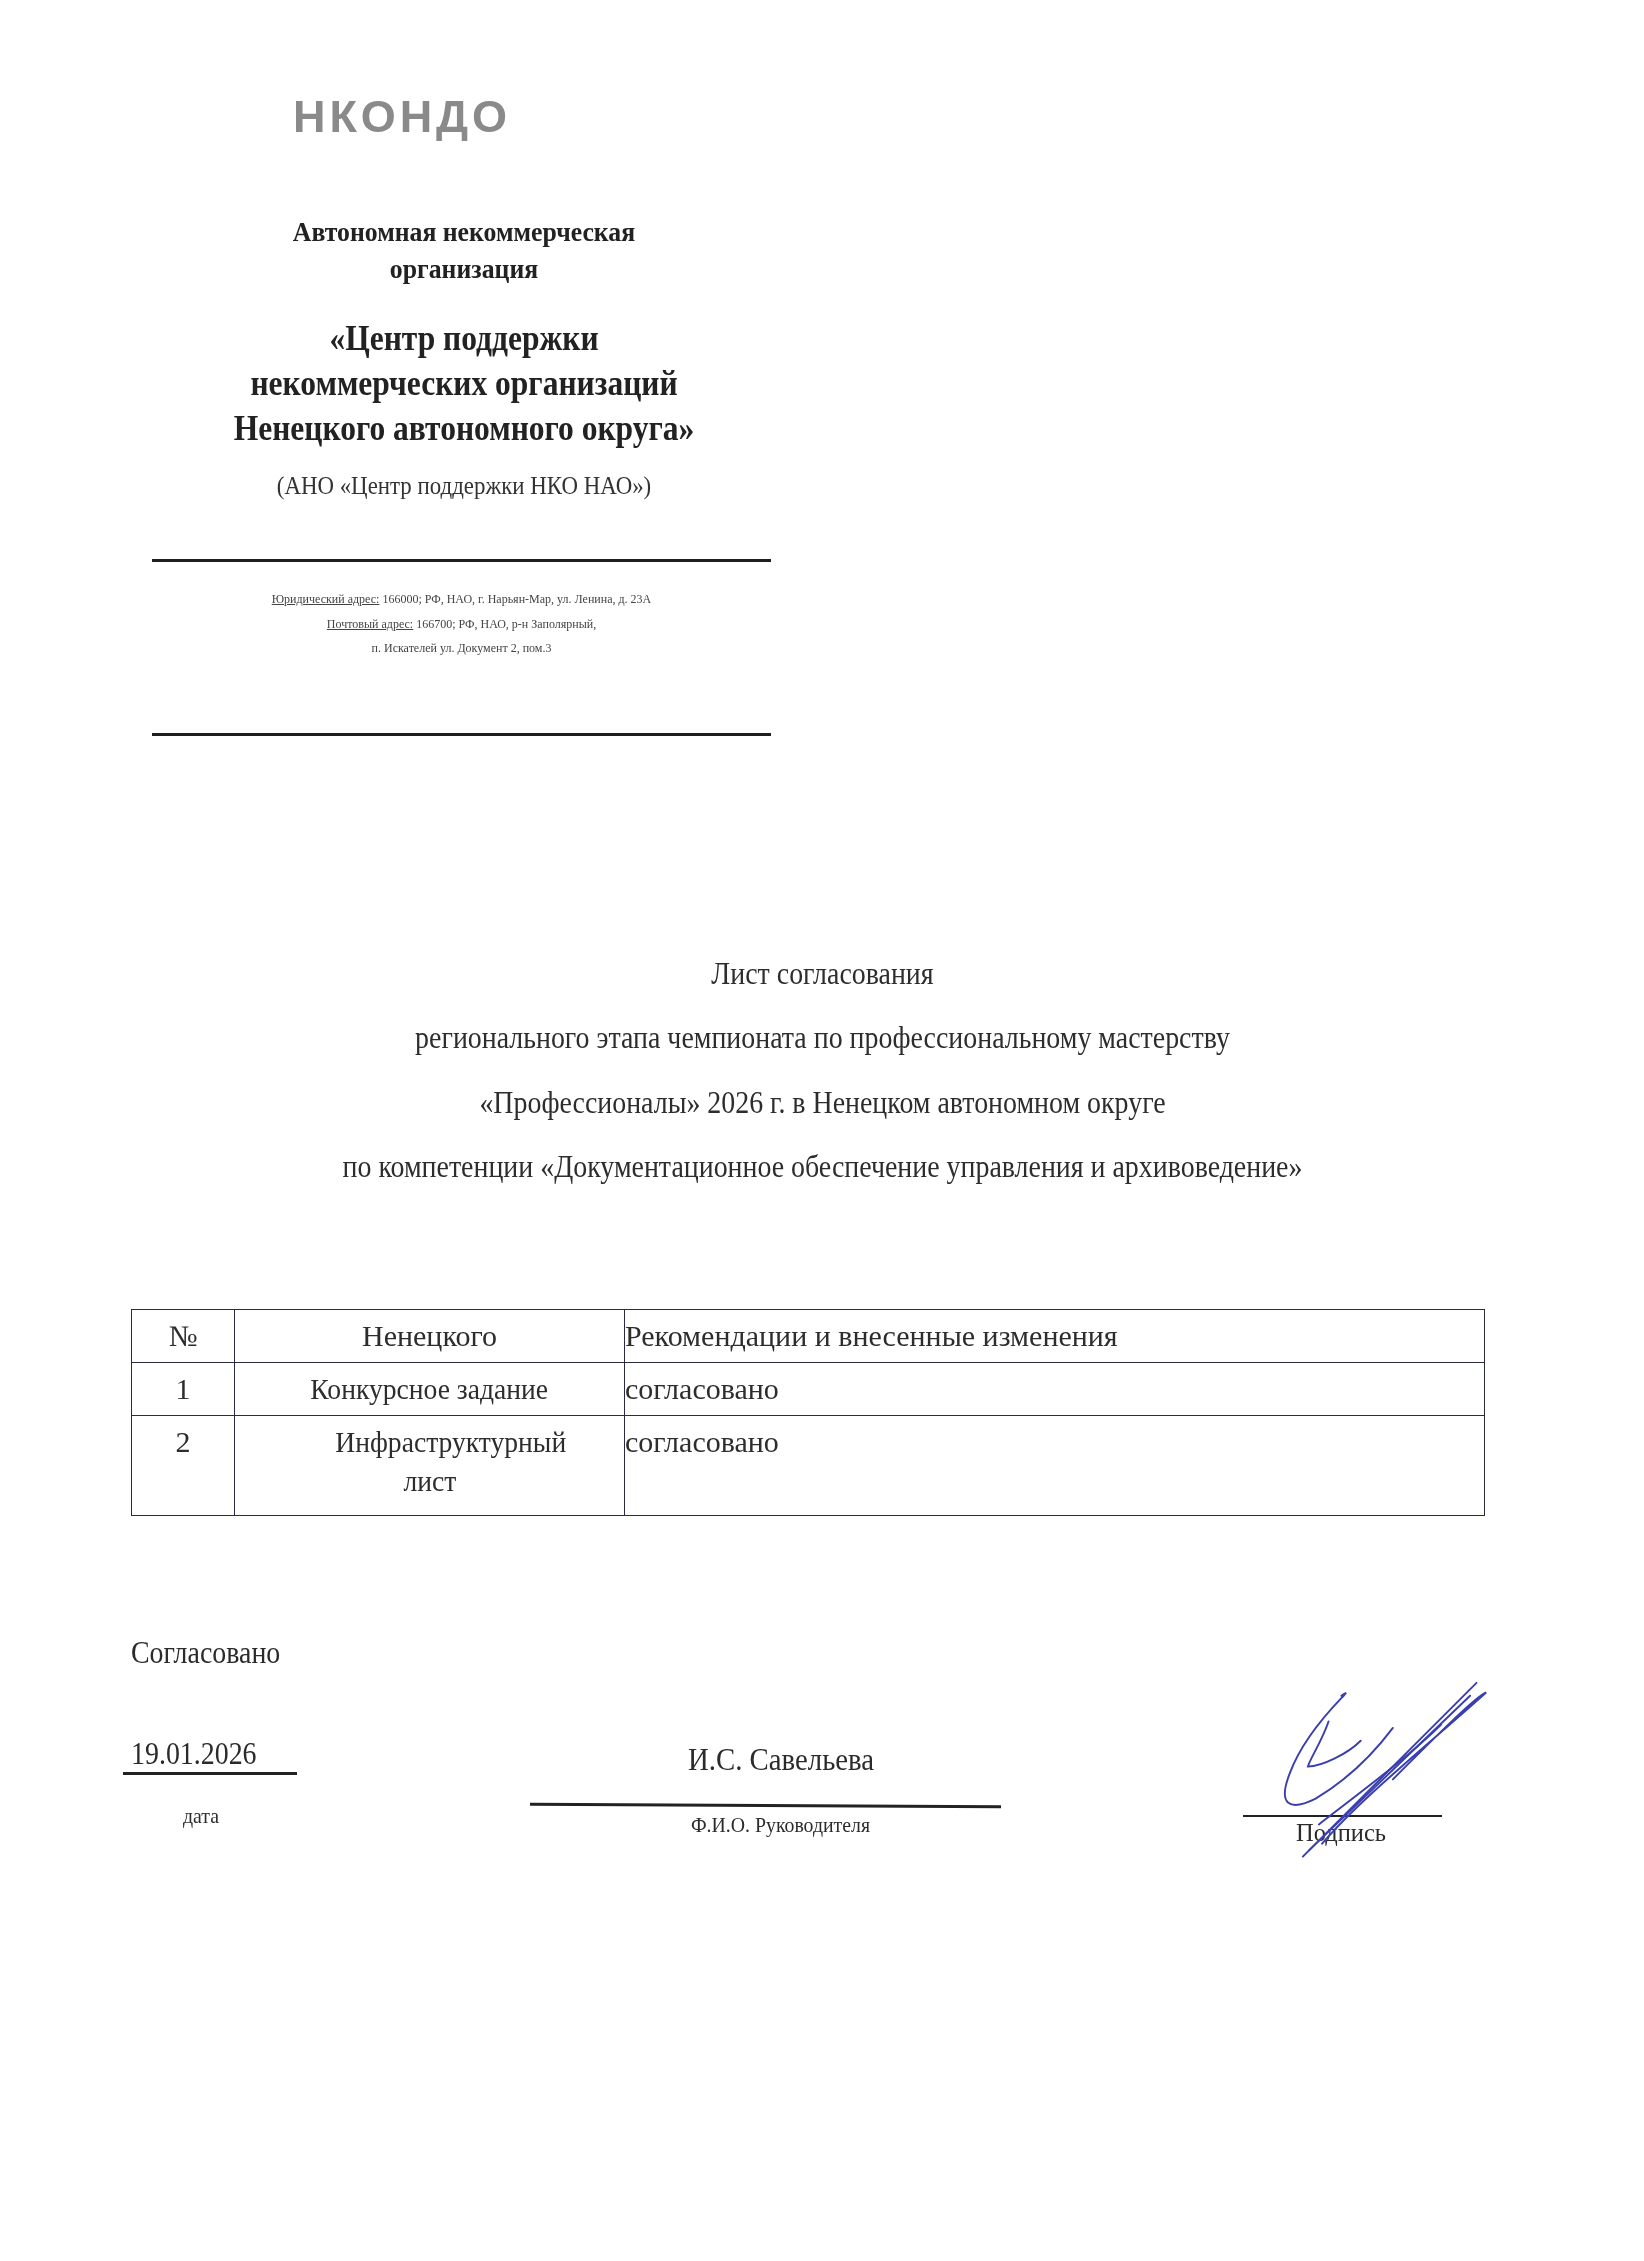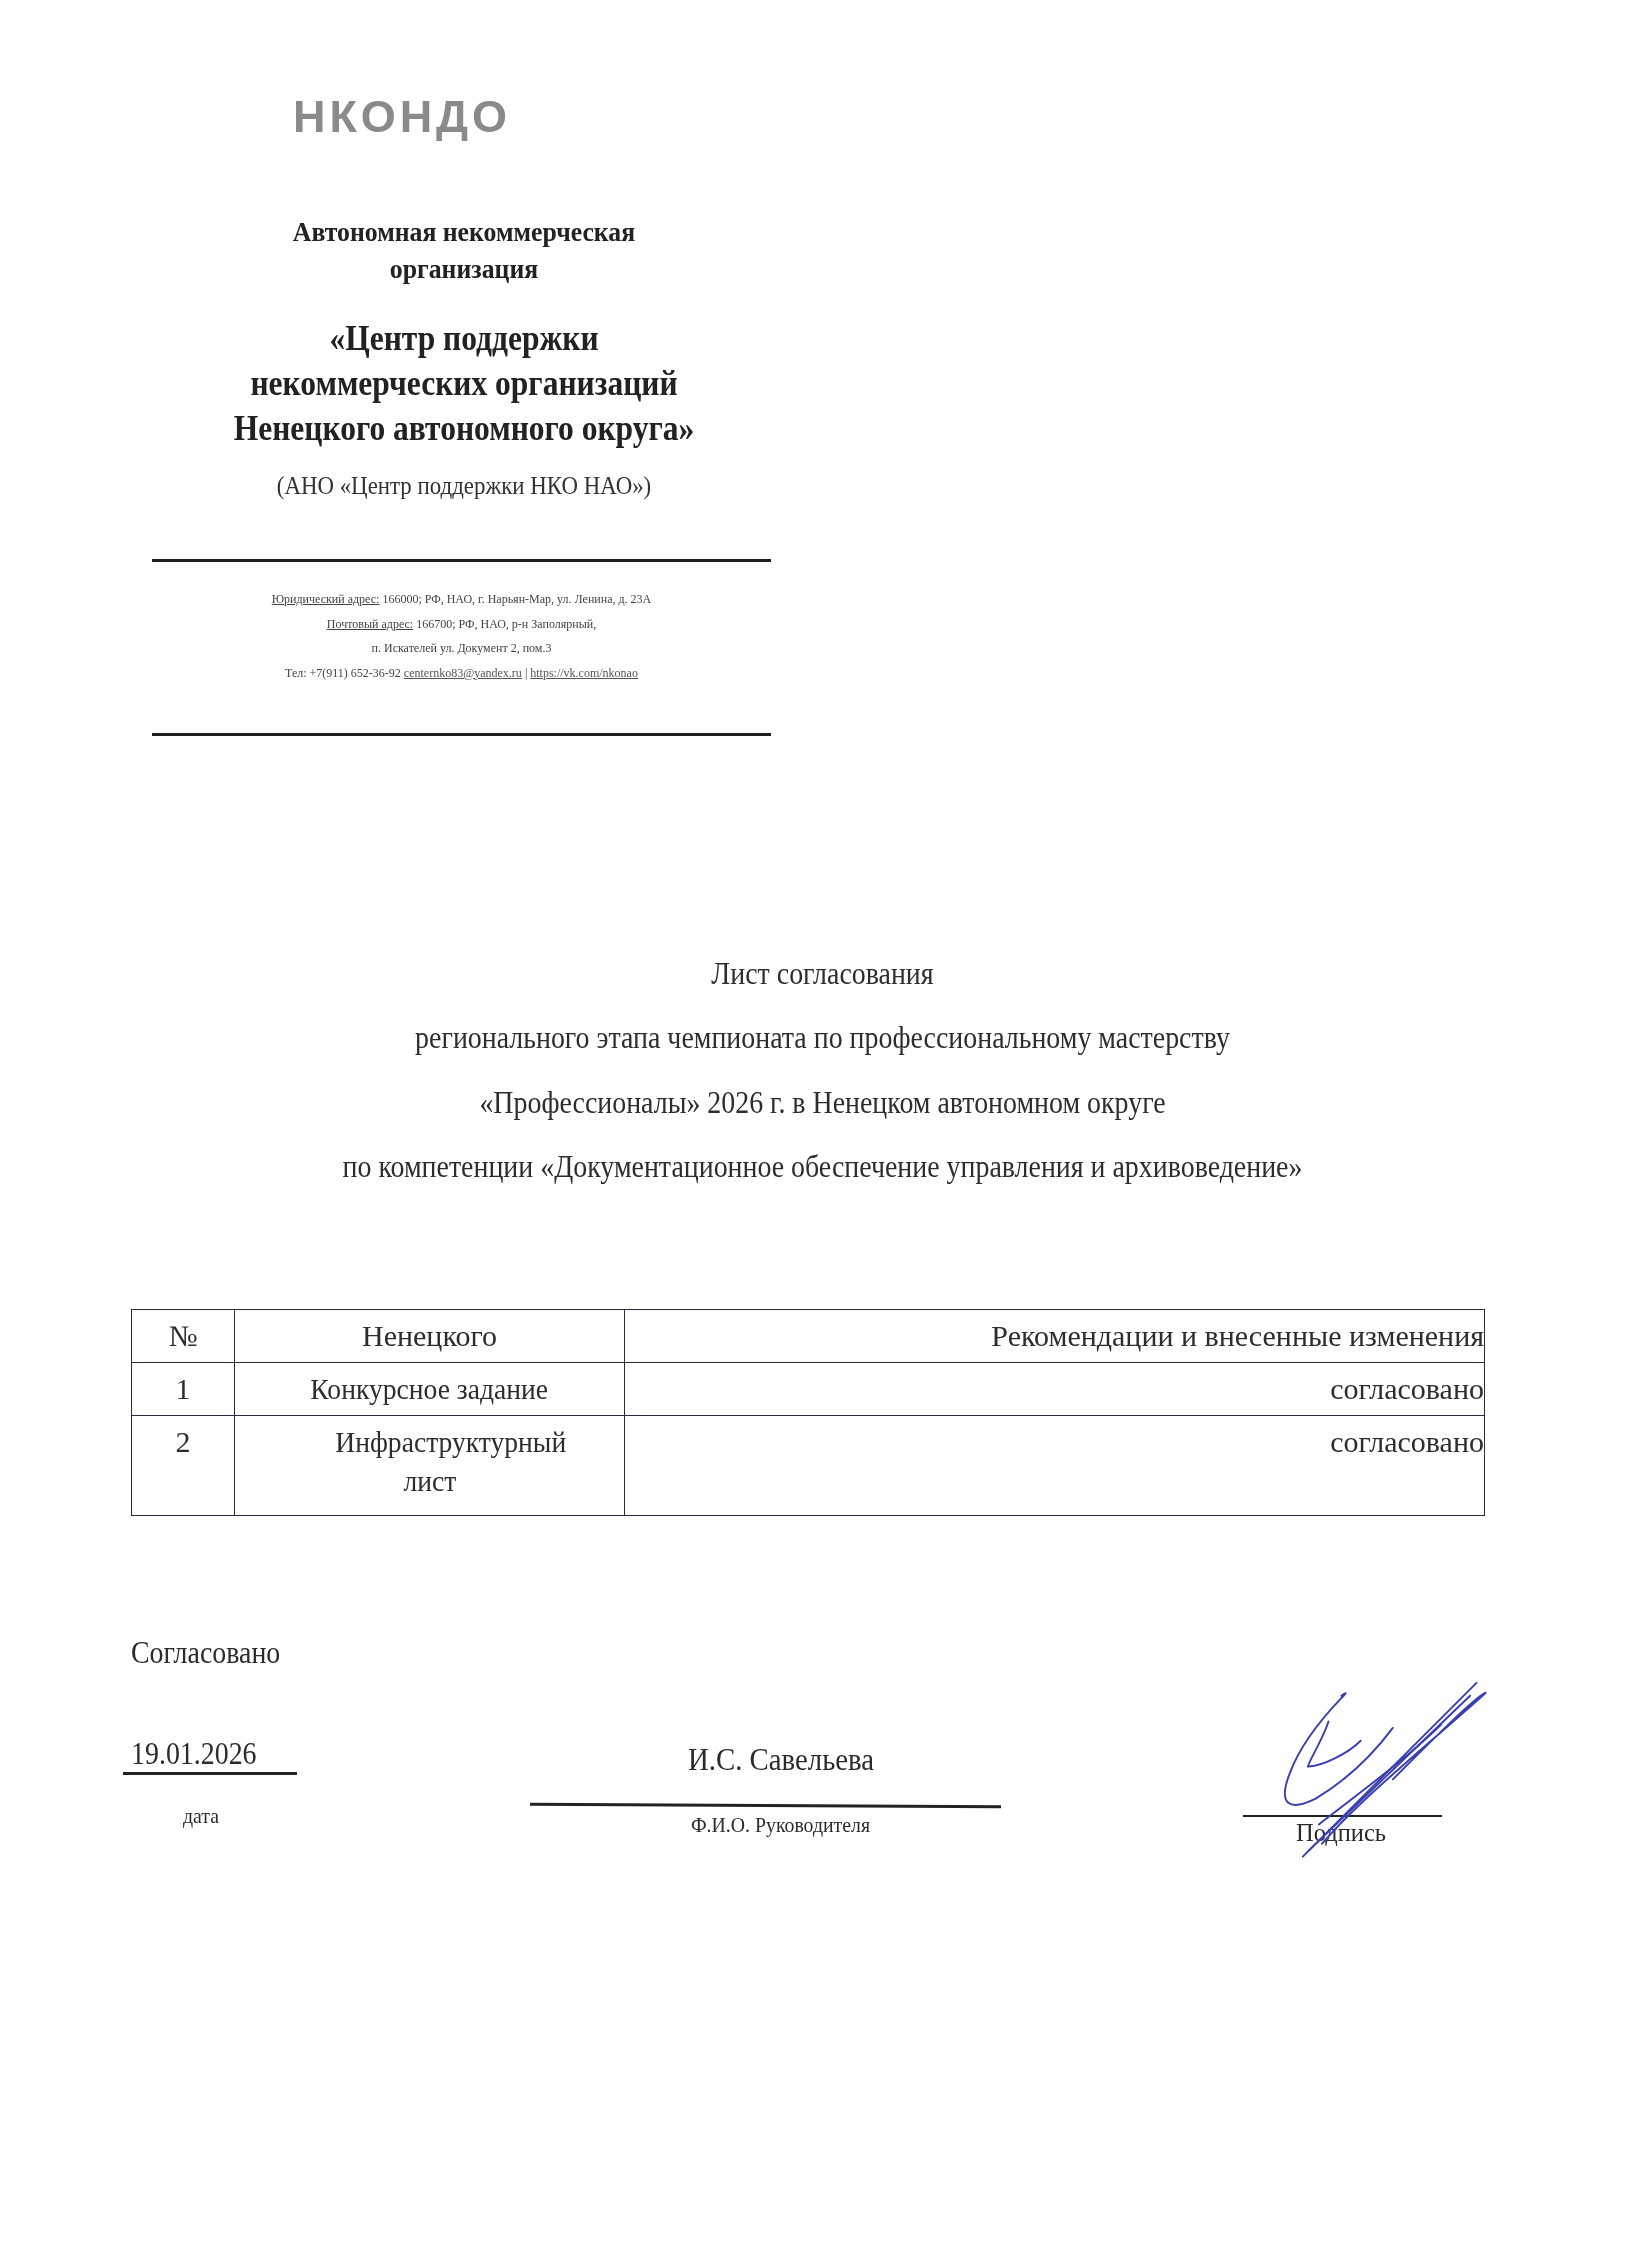--- a/index.html
+++ b/index.html
@@ -31,21 +31,21 @@
   .t2 { top: 1020px; }
   .t3 { top: 1085px; }
   .t4 { top: 1149px; }
 
   
   table.approval { left: 131px; top: 1309px; width: 1354px; border-collapse: collapse; font-size: 30px; color: #2d2d2d; }
   table.approval td, table.approval th { border: 1.9px solid #2a2a40; font-weight: normal; vertical-align: top; padding: 0; }
   table.approval th { height: 52px; line-height: 52px; }
   table.approval .c-num { width: 102px; text-align: center; }
   table.approval .c-doc { width: 389px; text-align: center; }
-  table.approval .c-rec { text-align: right; }
+  table.approval .c-rec { text-align: left; }
   table.approval tr.r1 td { height: 52px; line-height: 52px; }
   table.approval tr.r2 td { height: 93px; line-height: 39px; padding-top: 6.4px; }
   table.approval .doc-text { display: inline-block; transform: scaleX(0.92); }
 
   
   .agreed { left: 131px; top: 1635px; font-size: 31px; transform: scaleX(0.9); transform-origin: left; }
   .date-val { left: 131px; top: 1736px; font-size: 31px; transform: scaleX(0.9); transform-origin: left; }
   .date-rule { left: 123px; top: 1772px; width: 174px; height: 2.6px; background: #222; }
   .date-cap { left: 183px; top: 1803px; font-size: 22px; transform: scaleX(0.9); transform-origin: left; }
 
@@ -80,23 +80,20 @@
 <div class="abs rule top"></div>
 
 <div class="abs contacts">
   <span class="line">
     <span class="u">Юридический адрес:</span><span> 166000; РФ, НАО, г. Нарьян-Мар, ул. Ленина, д. 23А</span>
   </span>
   <span class="line">
     <span class="u">Почтовый адрес:</span><span> 166700; РФ, НАО, р-н Заполярный,</span>
   </span>
   <span class="line">п. Искателей ул. Документ 2, пом.3</span>
-  <span class="line">
-    <span>Тел: +7(911) 652-36-92 </span><span class="link">centernko83@yandex.ru</span><span> | </span><span class="link">https://vk.com/nkonao</span>
-  </span>
 </div>
 
 <div class="abs rule bottom"></div>
 
 <div class="abs title t1">Лист согласования</div>
 <div class="abs title t2">регионального этапа чемпионата по профессиональному мастерству</div>
 <div class="abs title t3">«Профессионалы» 2026 г. в Ненецком автономном округе</div>
 <div class="abs title t4">по компетенции «Документационное обеспечение управления и архивоведение»</div>
 
 <table class="abs approval">

